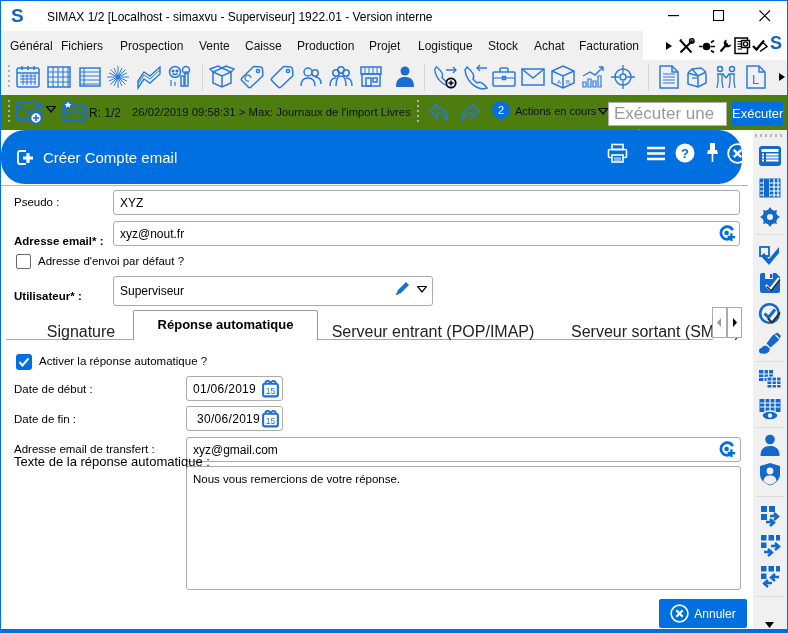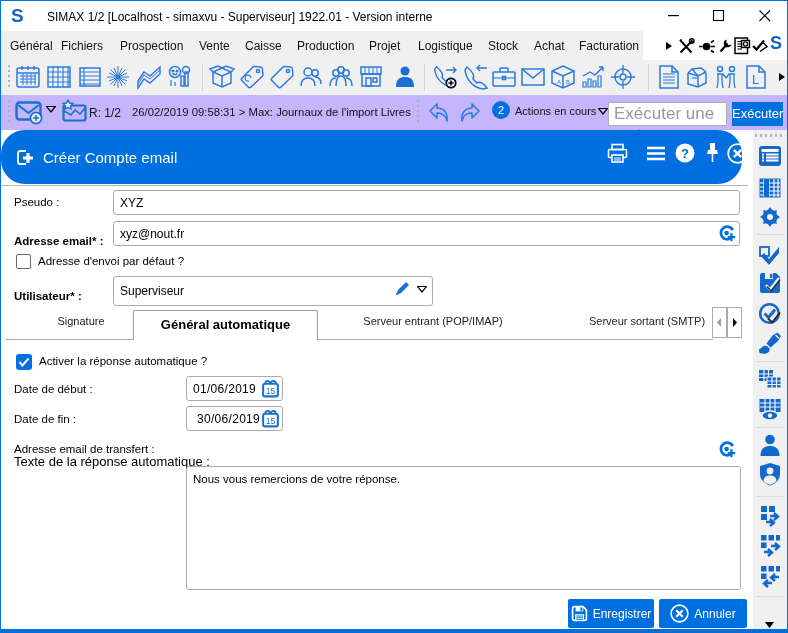--- a/index.html
+++ b/index.html
@@ -9,21 +9,21 @@
 .abs { position:absolute; }
 
 #titlebar { position:absolute; left:0px; top:0px; width:786px; height:30px; background:#fff; }
 #slogo { position:absolute; left:10px; top:4px; font-size:19px; font-weight:bold; color:#1565c0; }
 #title { position:absolute; left:46px; top:9px; font-size:12px; color:#000; }
 
 #menubar { position:absolute; left:0px; top:30px; width:642px; height:29px; background:#f0f0f0; }
 .mitem { position:absolute; top:8px; font-size:12px; color:#111; }
 
 #tb1 { position:absolute; left:0px; top:59px; width:786px; height:35px; background:#f0f0f0; }
-#tb2 { position:absolute; left:0px; top:94px; width:786px; height:35px; background:#c4b5fd; }
+#tb2 { position:absolute; left:0px; top:94px; width:786px; height:35px; background:#4d7c0f; }
 .grip { position:absolute; left:7px; top:5px; width:2px; height:25px;
   background-image:repeating-linear-gradient(to bottom,#b0b0b0 0 2px,transparent 2px 5px); }
 .vsep { position:absolute; top:4px; width:1px; height:27px; background:#d4d4d4; }
 .ti { position:absolute; top:4px; }
 #tb2 .txt { position:absolute; top:11px; font-size:11.3px; color:#111; white-space:nowrap; }
 #execinput { position:absolute; left:607px; top:7px; width:119px; height:24px; border:1px solid #b0b0b0; background:#fff; color:#999; font-size:17px; padding-left:5px; line-height:22px; }
 #execbtn { position:absolute; left:731px; top:7px; width:51px; height:24px; background:#006fe0; color:#fff; font-size:13px; text-align:center; line-height:24px; }
 #circ2 { position:absolute; left:491px; top:6px; width:18px; height:18px; border-radius:50%; background:#006fe0; color:#fff; text-align:center; line-height:18px; font-size:11px; }
 
 #hdr { position:absolute; left:0px; top:129px; width:741px; height:54px; background:#006fe0;border-radius:24px; }
@@ -31,21 +31,21 @@
 
 #content { position:absolute; left:0px; top:184px; width:747px; height:445px; background:#fff; border-top:1px solid #b5b5b5; }
 #sidebar { position:absolute; left:752px; top:129px; width:34px; height:500px; background:#f0f0f0; }
 #bottombar { position:absolute; left:0px; top:628px; width:786px; height:4px; background:#006fe0; }
 
 .lbl { position:absolute; left:13px; font-size:11.5px; color:#000; white-space:nowrap; }
 .b { font-weight:bold;margin-top:8px; }
 .inp { position:absolute; background:#fff; border:1px solid #ababab; border-radius:3px; font-size:12px; display:flex; align-items:center; padding-left:6px; }
 
 #tabline { position:absolute; left:5px; top:153px; width:707px; height:1px; background:#a8a8a8; }
-.tab { position:absolute; top:129px; font-size:11px; color:#222; text-align:center; white-space:nowrap; }
+.tab { position:absolute; top:137px; font-size:16px; color:#222; text-align:center; white-space:nowrap; }
 #tabactive { position:absolute; left:132px; top:124px; width:185px; height:30px; background:#fff; border:1px solid #999; border-bottom:none; border-radius:2px 2px 0 0; text-align:center; font-weight:bold; font-size:13px; line-height:28px; z-index:2; }
 .tabarr { position:absolute; top:121px; width:15px; height:31px; background:#fff; border:1px solid #aaa; z-index:3; }
 
 .cb { position:absolute; width:15px; height:15px; border:1px solid #6a6a6a; background:#fff; border-radius:2px; }
 .cbc { border:none; background:#006fe0; width:16px; height:16px; border-radius:3px; }
 
 .btn { position:absolute; top:413px; height:29px; background:#006fe0; border-radius:2px; color:#fff; font-size:12px; display:flex; align-items:center; justify-content:center; gap:5px; }
 
 .si { position:absolute; left:5px; }
 .ssep { position:absolute; left:3px; width:28px; height:1px; background:#dcdcdc; }
@@ -315,21 +315,21 @@
     <svg class="abs" style="left:393px;top:94px;" width="17" height="17" viewBox="0 0 17 17">
       <path d="M2 15 L4 10 L12 2 L15 5 L7 13 Z" fill="#1a6fd4"></path>
       <path d="M2 15 L4.5 14.2 L2.8 12.5 Z" fill="#1a6fd4"></path>
     </svg>
     <svg class="abs" style="left:416px;top:100px;" width="10" height="7">
         <path d="M0.5 0.5 H9.5 L5 6 Z" fill="none" stroke="#000" stroke-width="1.2"></path>
       </svg>
 
     <div id="tabline"></div>
     <span class="tab" style="left:30px; width:100px;">Signature</span>
-    <div id="tabactive">Général automatique</div>
+    <div id="tabactive">Réponse automatique</div>
     <span class="tab" style="left:570px; width:152px;">Serveur sortant (SMTP)</span>
     <span class="tab" style="left:326px; width:212px;">Serveur entrant (POP/IMAP)</span>
     <div class="tabarr" style="left:711px;"><svg width="13" height="29">
           <path d="M8 10 L4 14.5 L8 19 Z" fill="#9a9a9a"></path>
         </svg></div>
     <div class="tabarr" style="left:726px;"><svg width="13" height="29">
           <path d="M5 10 L9 14.5 L5 19 Z" fill="#000"></path>
         </svg></div>
 
     <div class="cb cbc" style="left:15px; top:168px;">
@@ -352,39 +352,30 @@
     <div class="inp" style="left:185px; top:220px; width:97px; height:25px;text-align:right;">
         <span style="margin-left:4px; letter-spacing:0.3px;">30/06/2019</span>
       <svg style="margin-left:auto; margin-right:3px;" width="17" height="19" viewBox="0 0 18 19">
         <path d="M3.5 4 a2.5 2.5 0 0 1 5 0 M9.5 4 a2.5 2.5 0 0 1 5 0" fill="none" stroke="#1a6fd4" stroke-width="1.8"></path>
         <rect x="1.2" y="4.4" width="15.6" height="13.4" rx="2" fill="none" stroke="#1a6fd4" stroke-width="2.2"></rect>
         <text x="9" y="15" text-anchor="middle" font-family="Liberation Sans" font-size="9" fill="#1a6fd4">15</text>
       </svg>
     </div>
 
     <span class="lbl" style="top:257px;">Adresse email de transfert :</span>
+    <div class="inp" style="left:185px; top:251px; width:555px; height:25px;">xyz@gmail.com</div>
     <svg class="abs" style="left:718px;top:255px;" width="17" height="17" viewBox="0 0 17 17">
       <path d="M13.8 5 a6.3 6.3 0 1 0 -1.5 7.8" fill="none" stroke="#006fe0" stroke-width="2.7"></path>
       <circle cx="7.6" cy="8" r="2.3" fill="#006fe0"></circle>
       <path d="M12.4 8.3 V16 M8.6 12.1 H16.2" stroke="#006fe0" stroke-width="2.3"></path>
     </svg>
 
     <span class="lbl" style="top:268px; font-size:13px;">Texte de la réponse automatique :</span>
     <div class="inp" style="left:185px; top:280px; width:555px; height:124px; align-items:flex-start; padding-top:6px; font-size:11.5px;">Nous vous remercions de votre réponse.</div>
 
-    <div class="btn" style="left:567px; width:86px;">
-      <svg width="17" height="17" viewBox="0 0 17 17">
-        <path d="M1.6 3.2 a1.6 1.6 0 0 1 1.6 -1.6 H12 L15.4 5 V13.8 a1.6 1.6 0 0 1 -1.6 1.6 H3.2 a1.6 1.6 0 0 1 -1.6 -1.6 Z" fill="none" stroke="#fff" stroke-width="1.7"></path>
-        <rect x="4.6" y="1.8" width="7.6" height="4.6" fill="#fff"></rect>
-        <rect x="9.4" y="2.4" width="1.9" height="3.4" fill="#006fe0"></rect>
-        <rect x="4" y="9.2" width="9" height="6" fill="#fff"></rect>
-        <path d="M5.2 11 H12 M5.2 12.7 H12 M5.2 14.4 H12" stroke="#006fe0" stroke-width="0.9"></path>
-      </svg>
-      <span>Enregistrer</span>
-    </div>
     <div class="btn" style="left:658px; width:88px;">
       <svg width="19" height="19" viewBox="0 0 19 19">
         <circle cx="9.5" cy="9.5" r="8.4" fill="none" stroke="#fff" stroke-width="1.6"></circle>
         <path d="M6.3 6.3 L12.7 12.7 M12.7 6.3 L6.3 12.7" stroke="#fff" stroke-width="2.2"></path>
       </svg>
       <span>Annuler</span>
     </div>
   </div>
 
   <div id="sidebar">

